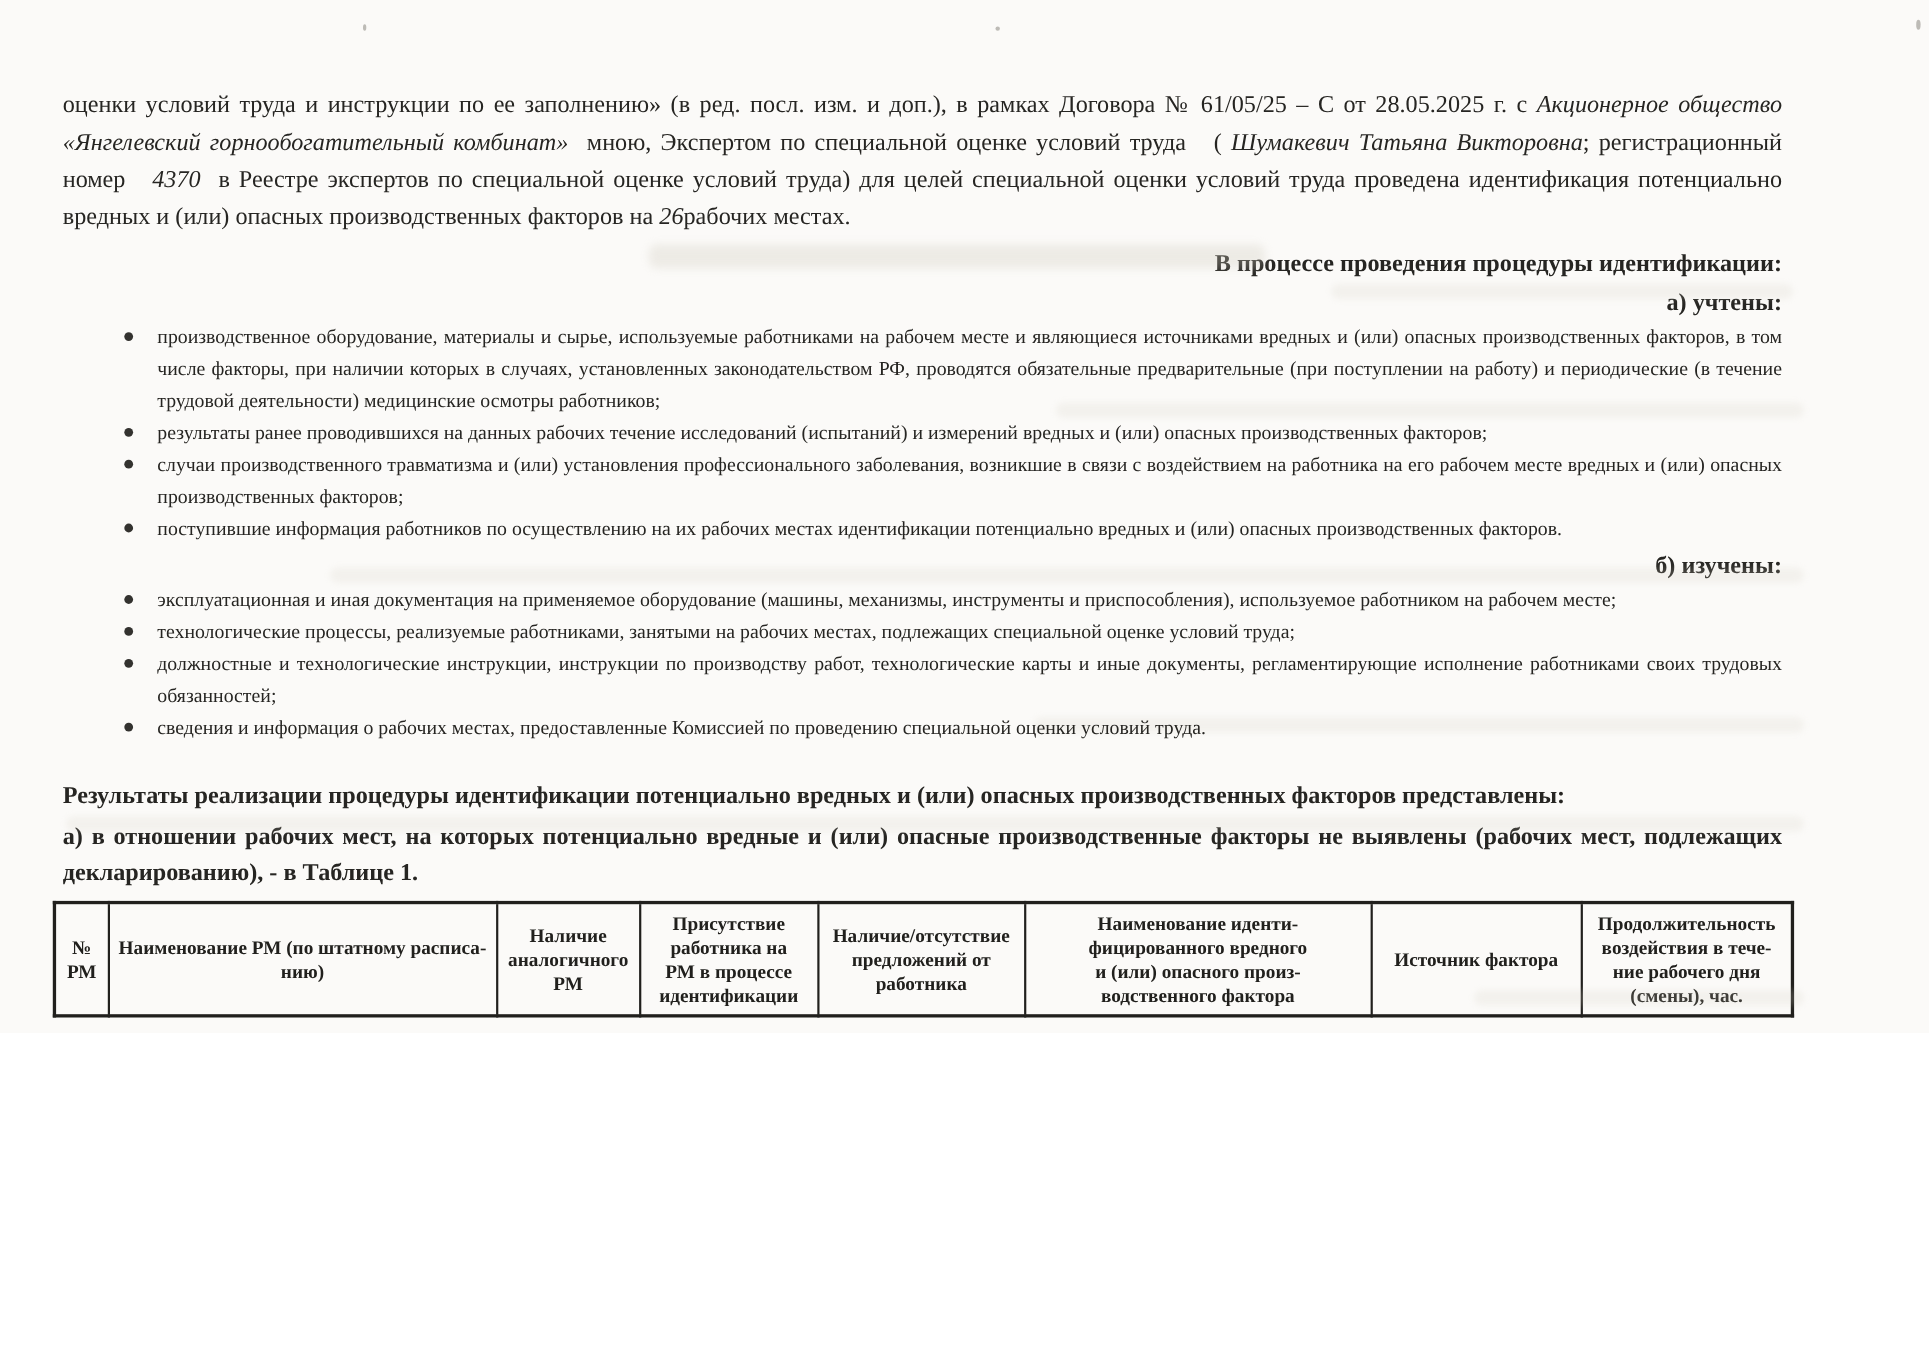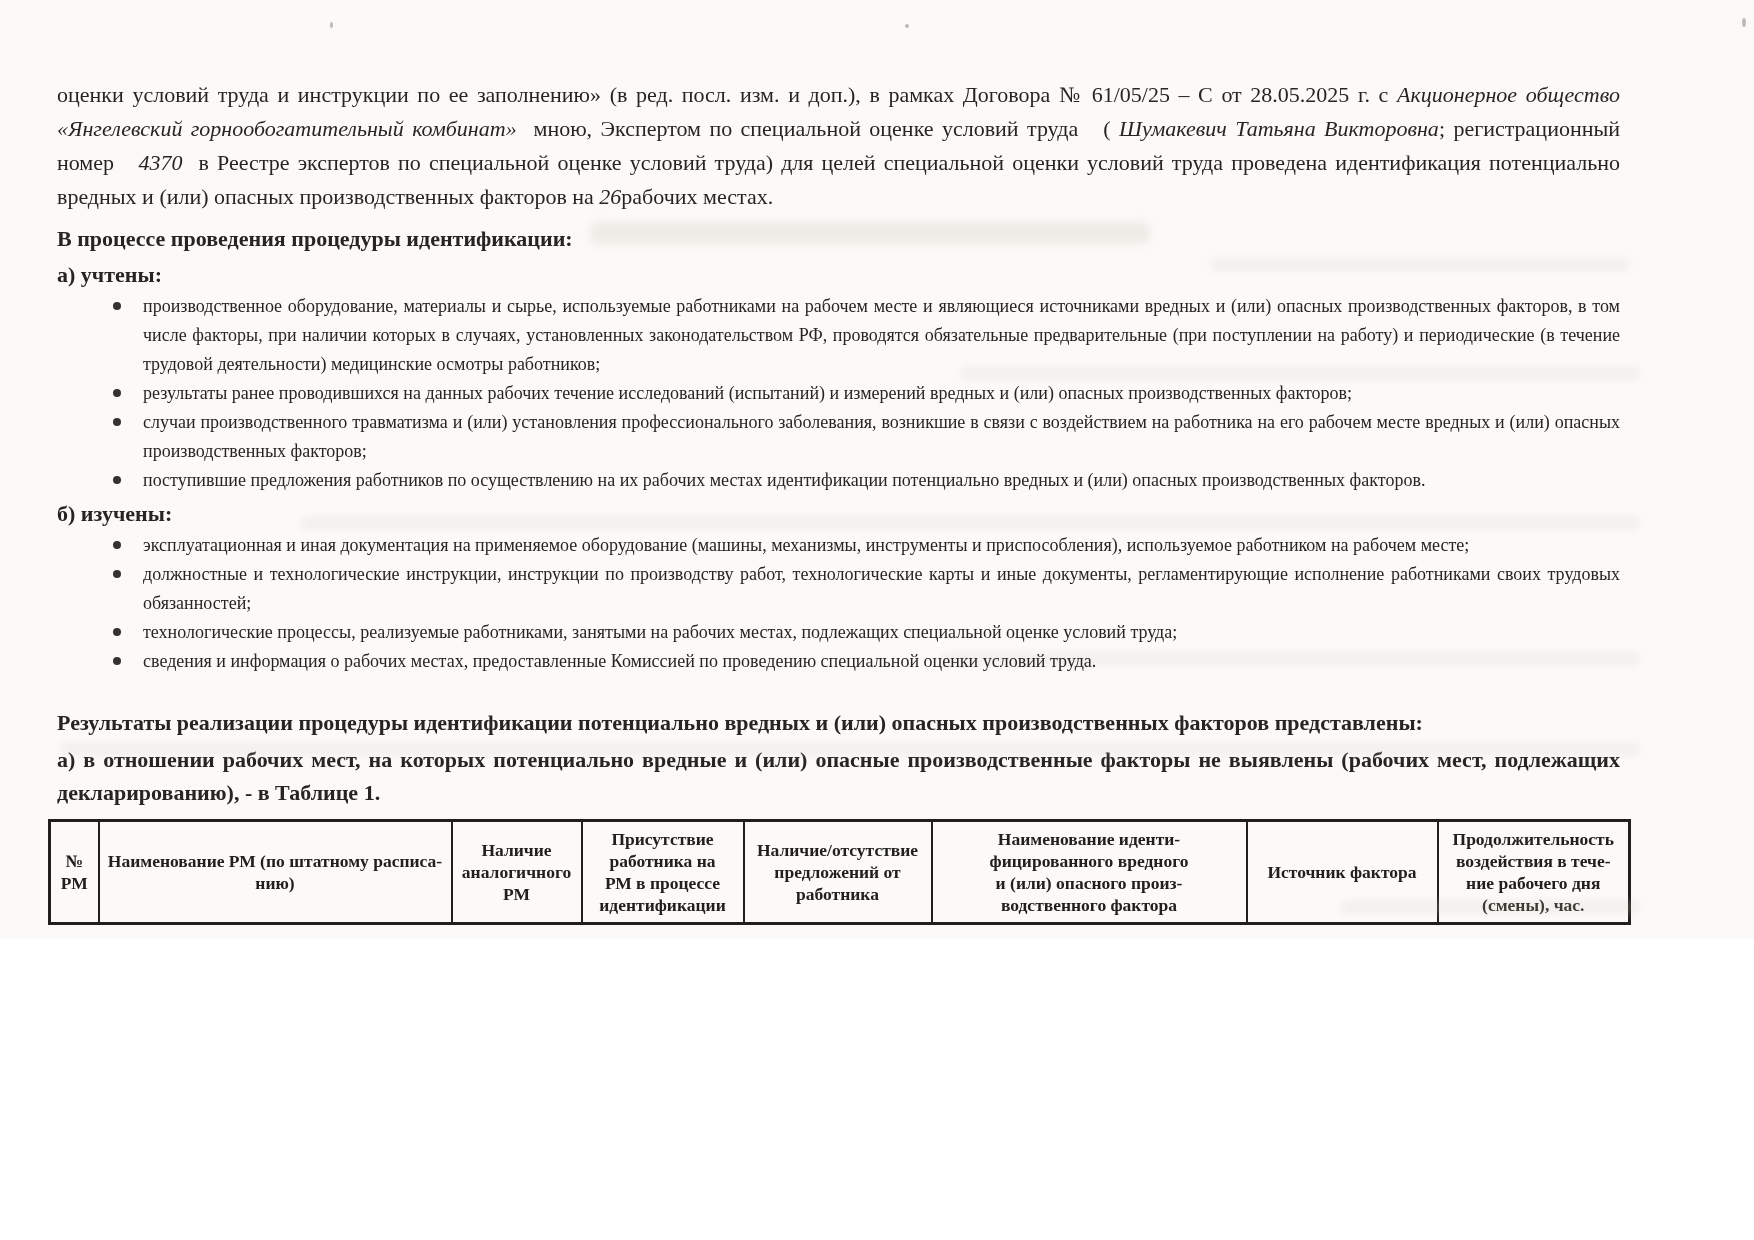--- a/index.html
+++ b/index.html
@@ -19,21 +19,21 @@
   }
   
   .speck{position:absolute;background:#8a877f;border-radius:50%;opacity:.55;}
   .bleed{
     position:absolute;height:14px;border-radius:7px;
     background:#cfcabc;opacity:.18;filter:blur(3px);
     pointer-events:none;
   }
   .bleed.strong{opacity:.30;height:22px;filter:blur(4px);}
   
-  p{margin:0;}
+  p{margin:0;text-align:right;}
   .intro{
     font-size:22px;line-height:34px;text-align:justify;
   }
   .intro i{font-style:italic;}
   .h{
     font-weight:bold;font-size:22px;line-height:34px;margin-top:8px;
   }
   .h.sub{margin-top:2px;}
   .h.results{margin-top:30px;text-align:justify;}
   .h.results-a{margin-top:3px;line-height:33px;text-align:justify;}
@@ -89,27 +89,27 @@
   <div class="bleed" style="left:1340px;top:900px;width:300px;"></div>
 
   <p class="intro"><span>оценки условий труда и инструкции по ее заполнению» (в ред. посл. изм. и доп.), в рамках Договора № 61/05/25 – С от 28.05.2025 г. с </span><i>Акционерное общество «Янгелевский горнообогатительный комбинат»</i><span>&nbsp; мною, Экспертом по специальной оценке условий труда &nbsp;&nbsp;( </span><i>Шумакевич Татьяна Викторовна</i><span>; регистрационный номер &nbsp;&nbsp;</span><i>4370</i><span>&nbsp; в Реестре экспертов по специальной оценке условий труда) для целей специальной оценки условий труда проведена идентификация потенциально вредных и (или) опасных производственных факторов на </span><i>26</i><span>рабочих местах.</span></p>
 
   <p class="h">В процессе проведения процедуры идентификации:</p>
   <p class="h sub">а) учтены:</p>
   <ul class="blist first">
     <li>производственное оборудование, материалы и сырье, используемые работниками на рабочем месте и являющиеся источниками вредных и (или) опасных производственных факторов, в том числе факторы, при наличии которых в случаях, установленных законодательством РФ, проводятся обязательные предварительные (при поступлении на работу) и периодические (в течение трудовой деятельности) медицинские осмотры работников;</li>
     <li>результаты ранее проводившихся на данных рабочих течение исследований (испытаний) и измерений вредных и (или) опасных производственных факторов;</li>
     <li>случаи производственного травматизма и (или) установления профессионального заболевания, возникшие в связи с воздействием на работника на его рабочем месте вредных и (или) опасных производственных факторов;</li>
-    <li>поступившие предложения работников по осуществлению на их рабочих местах идентификации потенциально вредных и (или) опасных производственных факторов.</li>
+    <li>поступившие информация работников по осуществлению на их рабочих местах идентификации потенциально вредных и (или) опасных производственных факторов.</li>
   </ul>
   <p class="h sub">б) изучены:</p>
   <ul class="blist">
     <li>эксплуатационная и иная документация на применяемое оборудование (машины, механизмы, инструменты и приспособления), используемое работником на рабочем месте;</li>
+    <li>технологические процессы, реализуемые работниками, занятыми на рабочих местах, подлежащих специальной оценке условий труда;</li>
     <li>должностные и технологические инструкции, инструкции по производству работ, технологические карты и иные документы, регламентирующие исполнение работниками своих трудовых обязанностей;</li>
-    <li>технологические процессы, реализуемые работниками, занятыми на рабочих местах, подлежащих специальной оценке условий труда;</li>
     <li>сведения и информация о рабочих местах, предоставленные Комиссией по проведению специальной оценки условий труда.</li>
   </ul>
 
   <p class="h results">Результаты реализации процедуры идентификации потенциально вредных и (или) опасных производственных факторов представлены:</p>
   <p class="h results-a">а) в отношении рабочих мест, на которых потенциально вредные и (или) опасные производственные факторы не выявлены (рабочих мест, подлежащих декларированию), - в Таблице 1.</p>
 
   <table class="t1">
     <colgroup>
       <col style="width:49px">
       <col style="width:353px">

